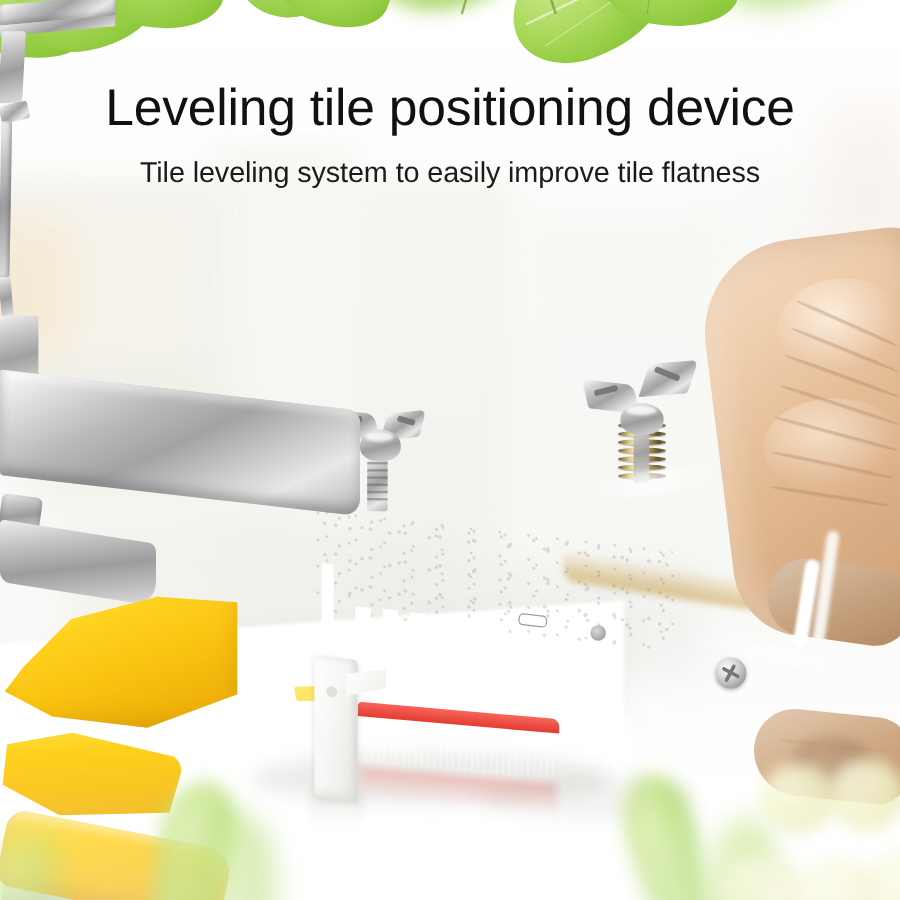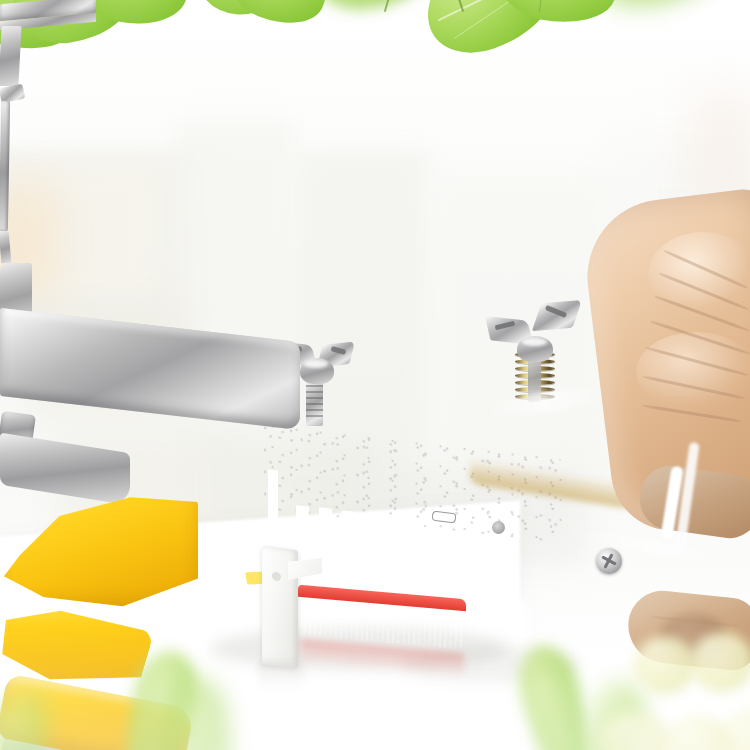--- a/index.html
+++ b/index.html
@@ -150,20 +150,22 @@
   </div>
   <div class="leaf" style="left:500px;top:-70px;width:118px;height:92px;transform:rotate(10deg);">
     
   </div>
   <div class="leaf leaf-blur2" style="left:590px;top:-86px;width:130px;height:90px;transform:rotate(-10deg);"></div>
 
   <div style="position:absolute;left:386px;top:-4px;width:1.6px;height:16px;background:#7da840;transform:rotate(16deg);opacity:.8;"></div>
   <div style="position:absolute;left:460px;top:-2px;width:1.6px;height:14px;background:#6f9b39;transform:rotate(-18deg);opacity:.75;"></div>
   <div style="position:absolute;left:540px;top:-6px;width:1.4px;height:18px;background:#7da840;transform:rotate(8deg);opacity:.7;"></div>
 
+  <div class="title">Leveling tile positioning device</div>
+  <div class="subtitle">Tile leveling system to easily improve tile flatness</div>
 
   <div id="tool">
 
     <div class="shadowsoft" style="left:210px;top:628px;width:300px;height:42px;"></div>
     <div class="shadowsoft" style="left:400px;top:648px;width:180px;height:34px;opacity:.7;"></div>
 
     <div class="bolt metal" style="left:306px;top:380px;width:17px;height:46px;">
       <div class="thread" style="top:5px;"></div>
         <div class="thread" style="top:11px;"></div>
       <div class="thread" style="top:17px;"></div>

